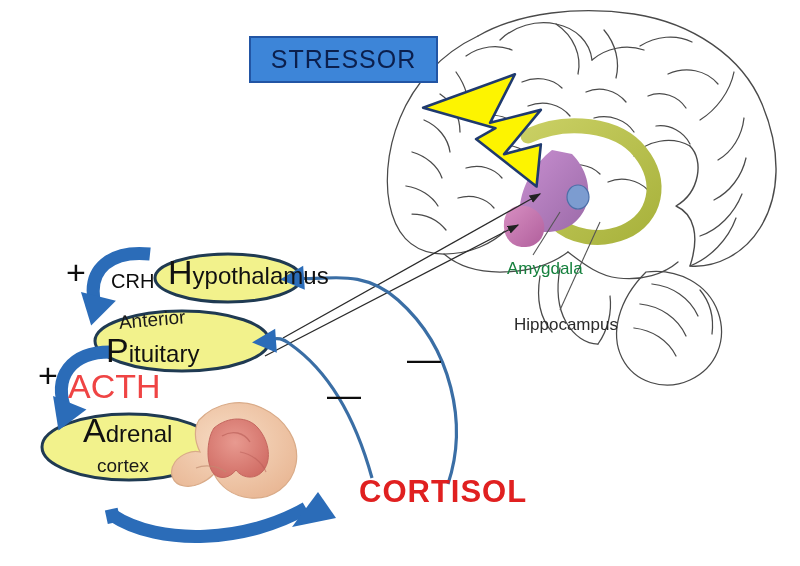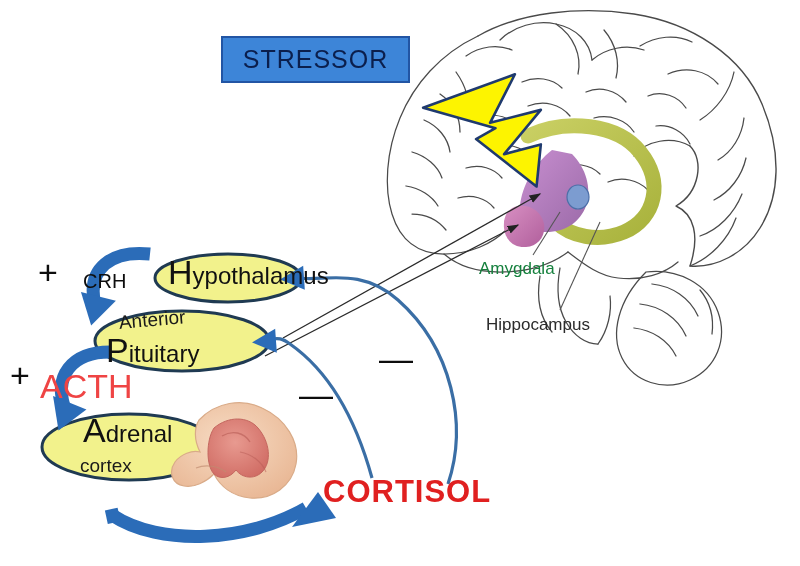--- a/index.html
+++ b/index.html
@@ -3,21 +3,21 @@
 <meta charset="utf-8">
 <style>
   html,body{margin:0;padding:0;background:#ffffff;}
   body{
     width:800px;height:566px;overflow:hidden;
     font-family:"Liberation Sans","DejaVu Sans",sans-serif;
     position:relative;
   }
   #stage{position:absolute;left:0;top:0;width:800px;height:566px;}
   #stage svg{position:absolute;left:0;top:0;}
-  .txt{position:absolute;white-space:nowrap;}
+  .txt{position:absolute;white-space:nowrap;margin-left:28px;}
 
   
   #stressor-box{
     left:221px;top:36px;width:189px;height:47px;
     background:#3d85d8;border:2px solid #2255a4;
     box-sizing:border-box;
   }
   #stressor-label{
     position:absolute;left:0;top:0;width:100%;height:100%;
     display:flex;align-items:center;justify-content:center;
@@ -26,31 +26,31 @@
 
   
   .gland-label{position:absolute;color:#111111;}
   .cap{font-size:34px;line-height:34px;}
   .rest{font-size:24px;}
 
   #hypo-label{left:168px;top:255px;}
   #pit-sub{left:118px;top:312px;font-size:19px;transform:rotate(-5deg);transform-origin:left top;color:#1a1a1a;}
   #pit-label{left:106px;top:333px;}
   #adr-label{left:83px;top:413px;}
-  #adr-sub{left:80px;top:455px;font-size:19px;color:#1a1a1a;}
+  #adr-sub{left:97px;top:455px;font-size:19px;color:#1a1a1a;}
 
   
   #crh-label{left:83px;top:270px;font-size:20px;color:#0d0d0d;}
   #acth-label{left:40px;top:367px;font-size:34px;color:#ef4444;}
   #plus1{left:38px;top:255px;font-size:34px;color:#0d0d0d;line-height:34px;}
   #plus2{left:10px;top:358px;font-size:34px;color:#0d0d0d;line-height:34px;}
   #minus1{left:299px;top:384px;font-size:34px;color:#0d0d0d;line-height:20px;}
   #minus2{left:379px;top:348px;font-size:34px;color:#0d0d0d;line-height:20px;}
 
-  #cortisol-label{left:323px;top:474px;font-size:31px;font-weight:bold;color:#e02020;letter-spacing:1px;}
+  #cortisol-label{left:331px;top:474px;font-size:31px;font-weight:bold;color:#e02020;letter-spacing:1px;}
 
   #amygdala-label{left:479px;top:259px;font-size:17px;color:#15803d;}
   #hippocampus-label{left:486px;top:315px;font-size:17px;color:#2b2b2b;}
 </style>
 </head>
 <body>
 
 <div id="stage">
 
   <svg width="800" height="566" viewBox="0 0 800 566">

